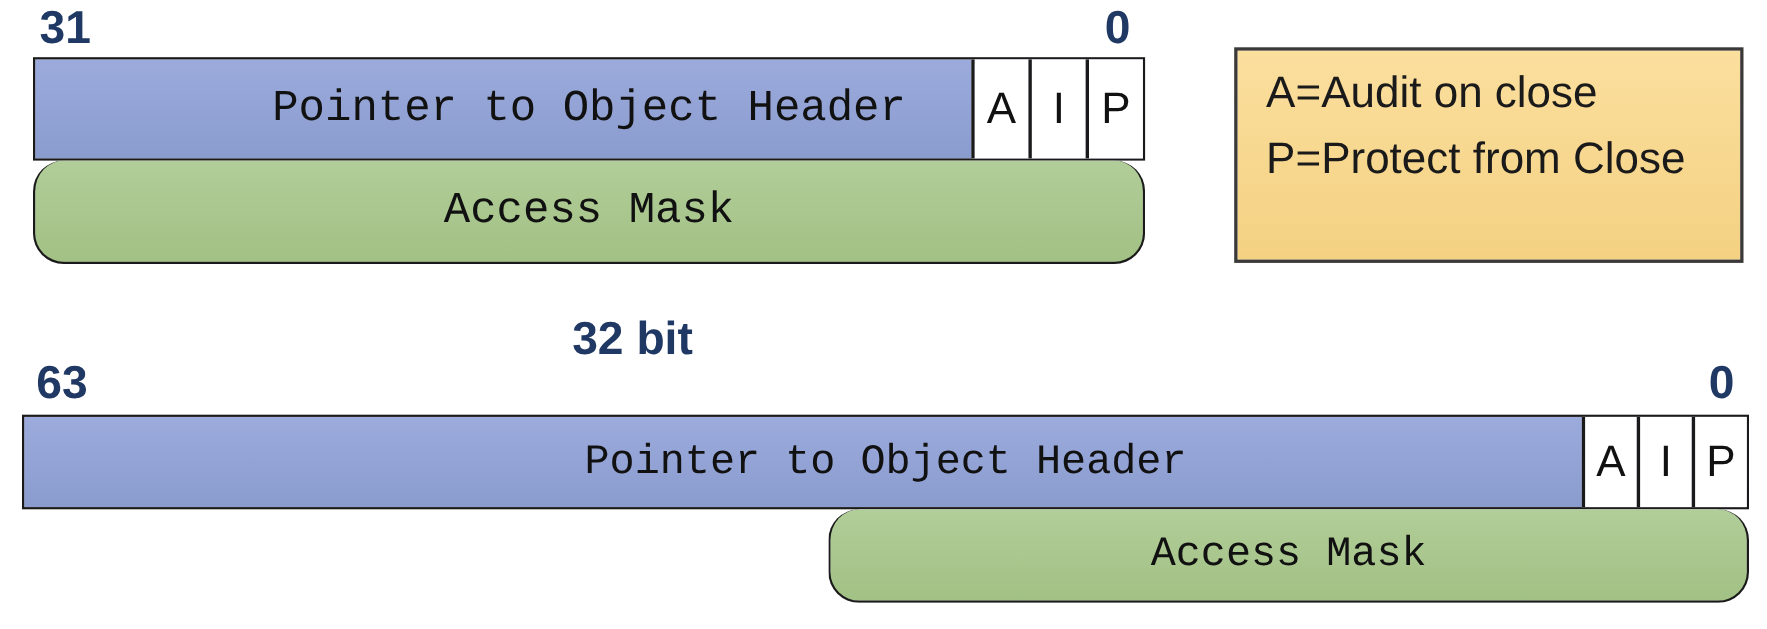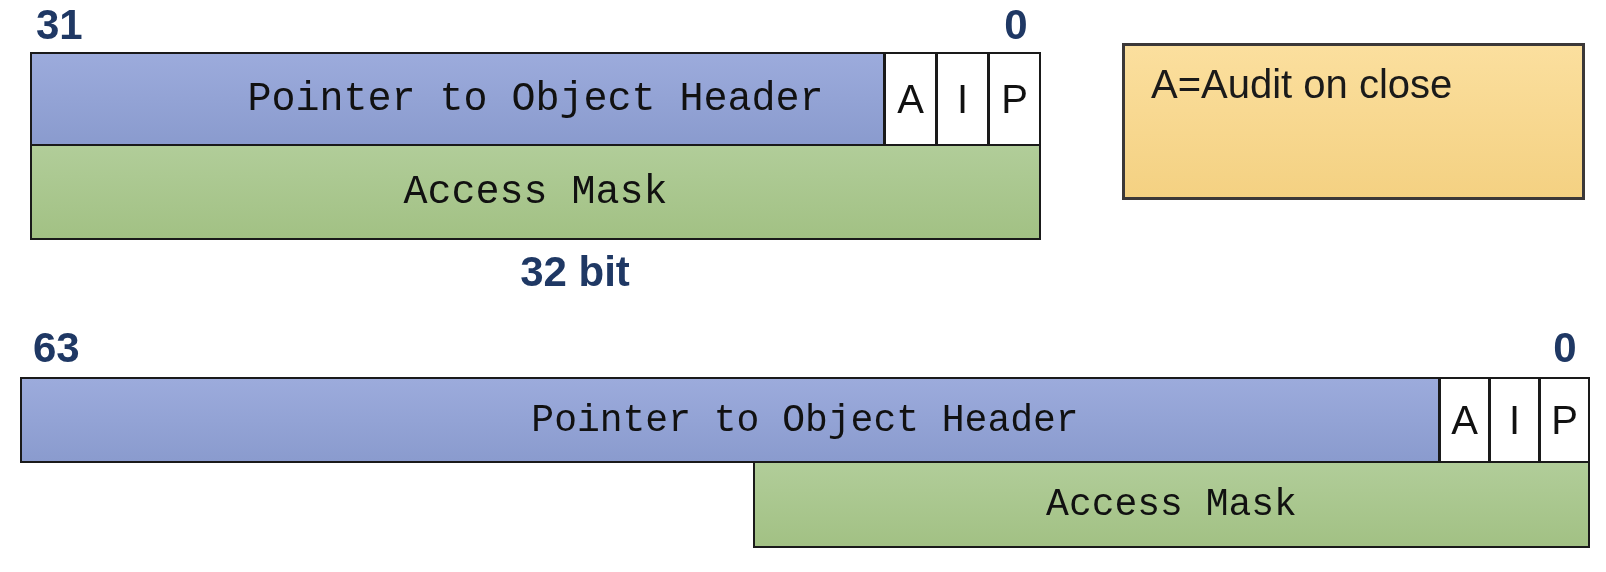--- a/index.html
+++ b/index.html
@@ -15,30 +15,31 @@
     line-height: 1;
     white-space: nowrap;
   }
   .caption {
     position: absolute;
     color: #1F3864;
     font-size: 42px;
     font-weight: 600;
     text-align: center;
     white-space: nowrap;
+    margin-top: 36px;
   }
 
   
   .bar-row {
     position: absolute;
     display: flex;
     border: 2px solid #1a1a1a;
     align-items: stretch;
   }
-  .no-top { border-top: none; }
+  .no-top { border-top: none; border-radius: 28px; }
   .fill-pointer { background: linear-gradient(180deg, #9CABDC 0%, #8A9BCE 100%); }
   .fill-access  { background: linear-gradient(180deg, #B1CD99 0%, #A2C184 100%); }
 
   .pointer-cell { flex: 1 1 auto; }
   .flag-cell {
     background: #ffffff;
     border-left: 3px solid #1a1a1a;
     display: flex;
     align-items: center;
     justify-content: center;
@@ -59,21 +60,21 @@
     white-space: nowrap;
     font-family: Liberation Mono, monospace;
   }
   .fs40 { font-size: 40px; }
   .fs38 { font-size: 38px; }
 
   
   .legend {
     position: absolute;
     left: 1122px; top: 43px;
-    width: 463px; height: 157px;
+    width: 463px; height: 196px;
     background: linear-gradient(180deg, #FBDF9E 0%, #F4D182 100%);
     border: 3px solid #3B3838;
     padding: 8px 0 0 26px;
   }
   .legend-line {
     font-size: 40px;
     line-height: 60px;
     color: #1a1a1a;
     white-space: nowrap;
   }
@@ -94,20 +95,21 @@
 </div>
 
 <div class="bar-row no-top fill-access" style="left:30px; top:146px; width:1011px; height:94px;">
   <div class="bar-label fs40">Access Mask</div>
 </div>
 
 <div class="caption" style="left:30px; top:248px; width:1090px;">32 bit</div>
 
 <div class="legend">
   <div class="legend-line">A=Audit on close</div>
+  <div class="legend-line">P=Protect from Close</div>
 </div>
 
 <div class="bit-label" style="left:33px; top:327px;text-align:center;">63</div>
 
 <div class="bit-label" style="left:1546px; top:327px; width:38px; text-align:center;">0</div>
 
 <div class="bar-row fill-pointer" style="left:20px; top:377px; width:1570px; height:86px;">
   <div class="pointer-cell"></div>
   <div class="flag-cell w50">A</div>
   <div class="flag-cell w50">I</div>

